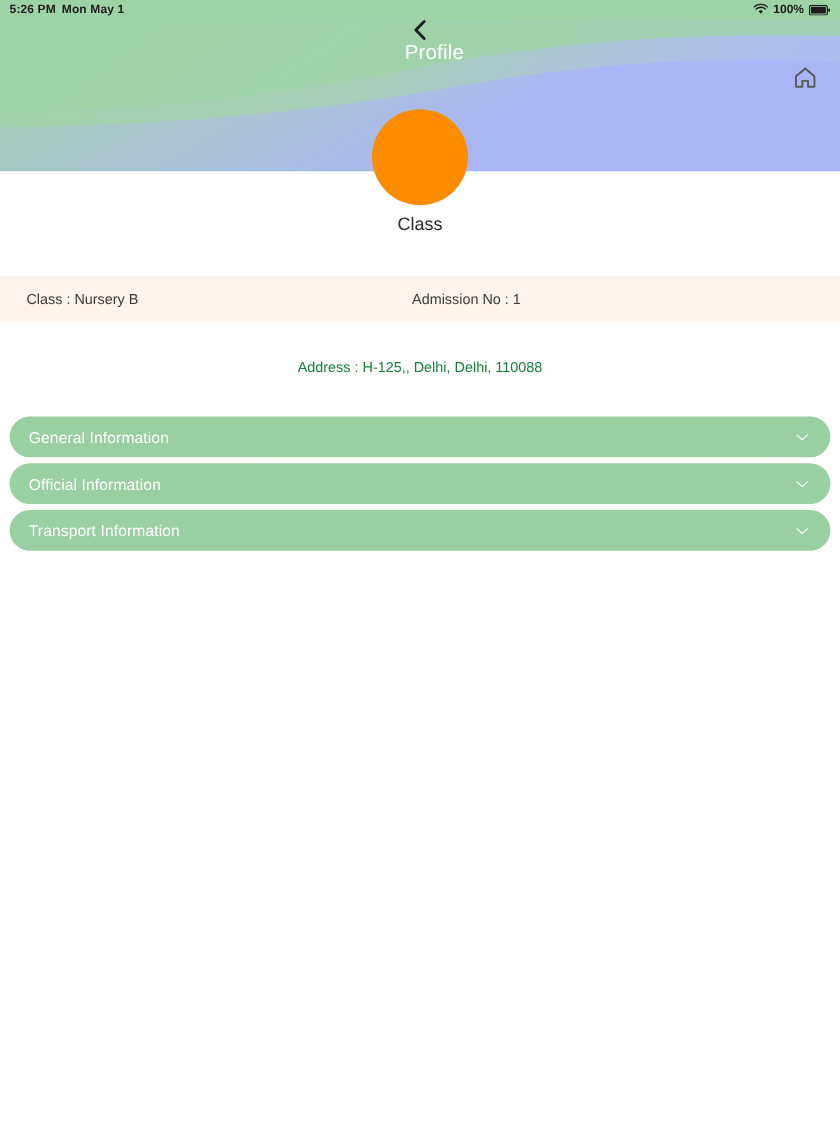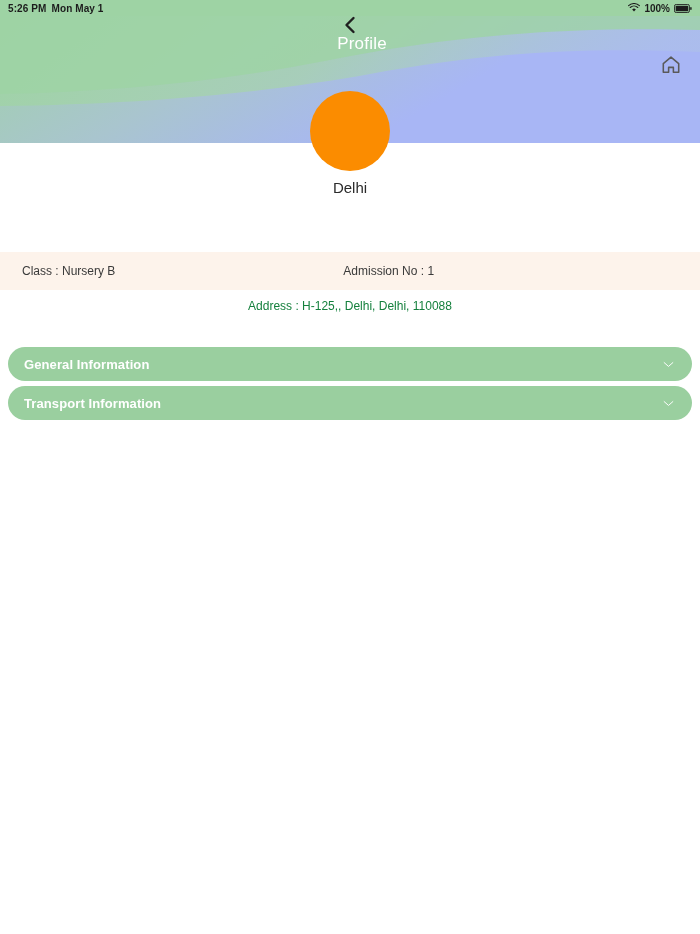--- a/index.html
+++ b/index.html
@@ -122,21 +122,20 @@
   
   .info-strip {
     position: absolute;
     top: 230px; left: 0;
     width: 700px;
     height: 38px;
     background: #FDF3EB;
     display: flex;
     align-items: center;
     z-index: 3;
-    margin-top: 22px;
   }
   .info-item {
     font-size: 12px;
     color: #3a3a3a;
   }
   .info-item.class-item { margin-left: 22px; }
   .info-item.adm-item { margin-left: 228px; }
 
   
   .address-line {
@@ -158,21 +157,20 @@
   }
   .accordion-row {
     height: 34px;
     background: #9ACF9F;
     border-radius: 17px;
     display: flex;
     align-items: center;
     padding: 0 16px;
     margin-bottom: 5px;
     cursor: pointer;
-    font-weight: bold;
   }
   .accordion-label {
     font-size: 13px;
     color: #ffffff;
     letter-spacing: 0.1px;
   }
   .accordion-chevron {
     margin-left: auto;
     display: flex;
     align-items: center;
@@ -236,40 +234,48 @@
     <div class="nav-title">Profile</div>
     <div class="home-btn">
       <svg width="22" height="22" viewBox="0 0 24 24">
         <path d="M3.6 10.4 L12 3.4 L20.4 10.4 L20.4 20 L14.6 20 L14.6 14.6 L9.4 14.6 L9.4 20 L3.6 20 Z" stroke="#5a5a5a" stroke-width="1.7" fill="none" stroke-linejoin="round" stroke-linecap="round"></path>
       </svg>
     </div>
   </div>
 
   <div class="avatar"></div>
 
-  <div class="profile-name">Delhi</div>
+  <div class="profile-name">Class</div>
 
   <div class="info-strip">
     <div class="info-item class-item">Class : Nursery B</div>
     <div class="info-item adm-item">Admission No : 1</div>
   </div>
 
   <div class="address-line">Address : H-125,, Delhi, Delhi, 110088</div>
 
   <div class="accordion-list">
 
     <div class="accordion-row">
       <span class="accordion-label">General Information</span>
       <span class="accordion-chevron">
         <svg width="11" height="7" viewBox="0 0 12 8">
           <path d="M1 1.8 L6 6.2 L11 1.8" stroke="#ffffff" stroke-width="1.1" fill="none" stroke-linecap="round" stroke-linejoin="round"></path>
         </svg>
       </span>
     </div>
 
+    <div class="accordion-row">
+      <span class="accordion-label">Official Information</span>
+      <span class="accordion-chevron">
+        <svg width="11" height="7" viewBox="0 0 12 8">
+          <path d="M1 1.8 L6 6.2 L11 1.8" stroke="#ffffff" stroke-width="1.1" fill="none" stroke-linecap="round" stroke-linejoin="round"></path>
+        </svg>
+      </span>
+    </div>
 
     <div class="accordion-row">
       <span class="accordion-label">Transport Information</span>
       <span class="accordion-chevron">
         <svg width="11" height="7" viewBox="0 0 12 8">
           <path d="M1 1.8 L6 6.2 L11 1.8" stroke="#ffffff" stroke-width="1.1" fill="none" stroke-linecap="round" stroke-linejoin="round"></path>
         </svg>
       </span>
     </div>
 

